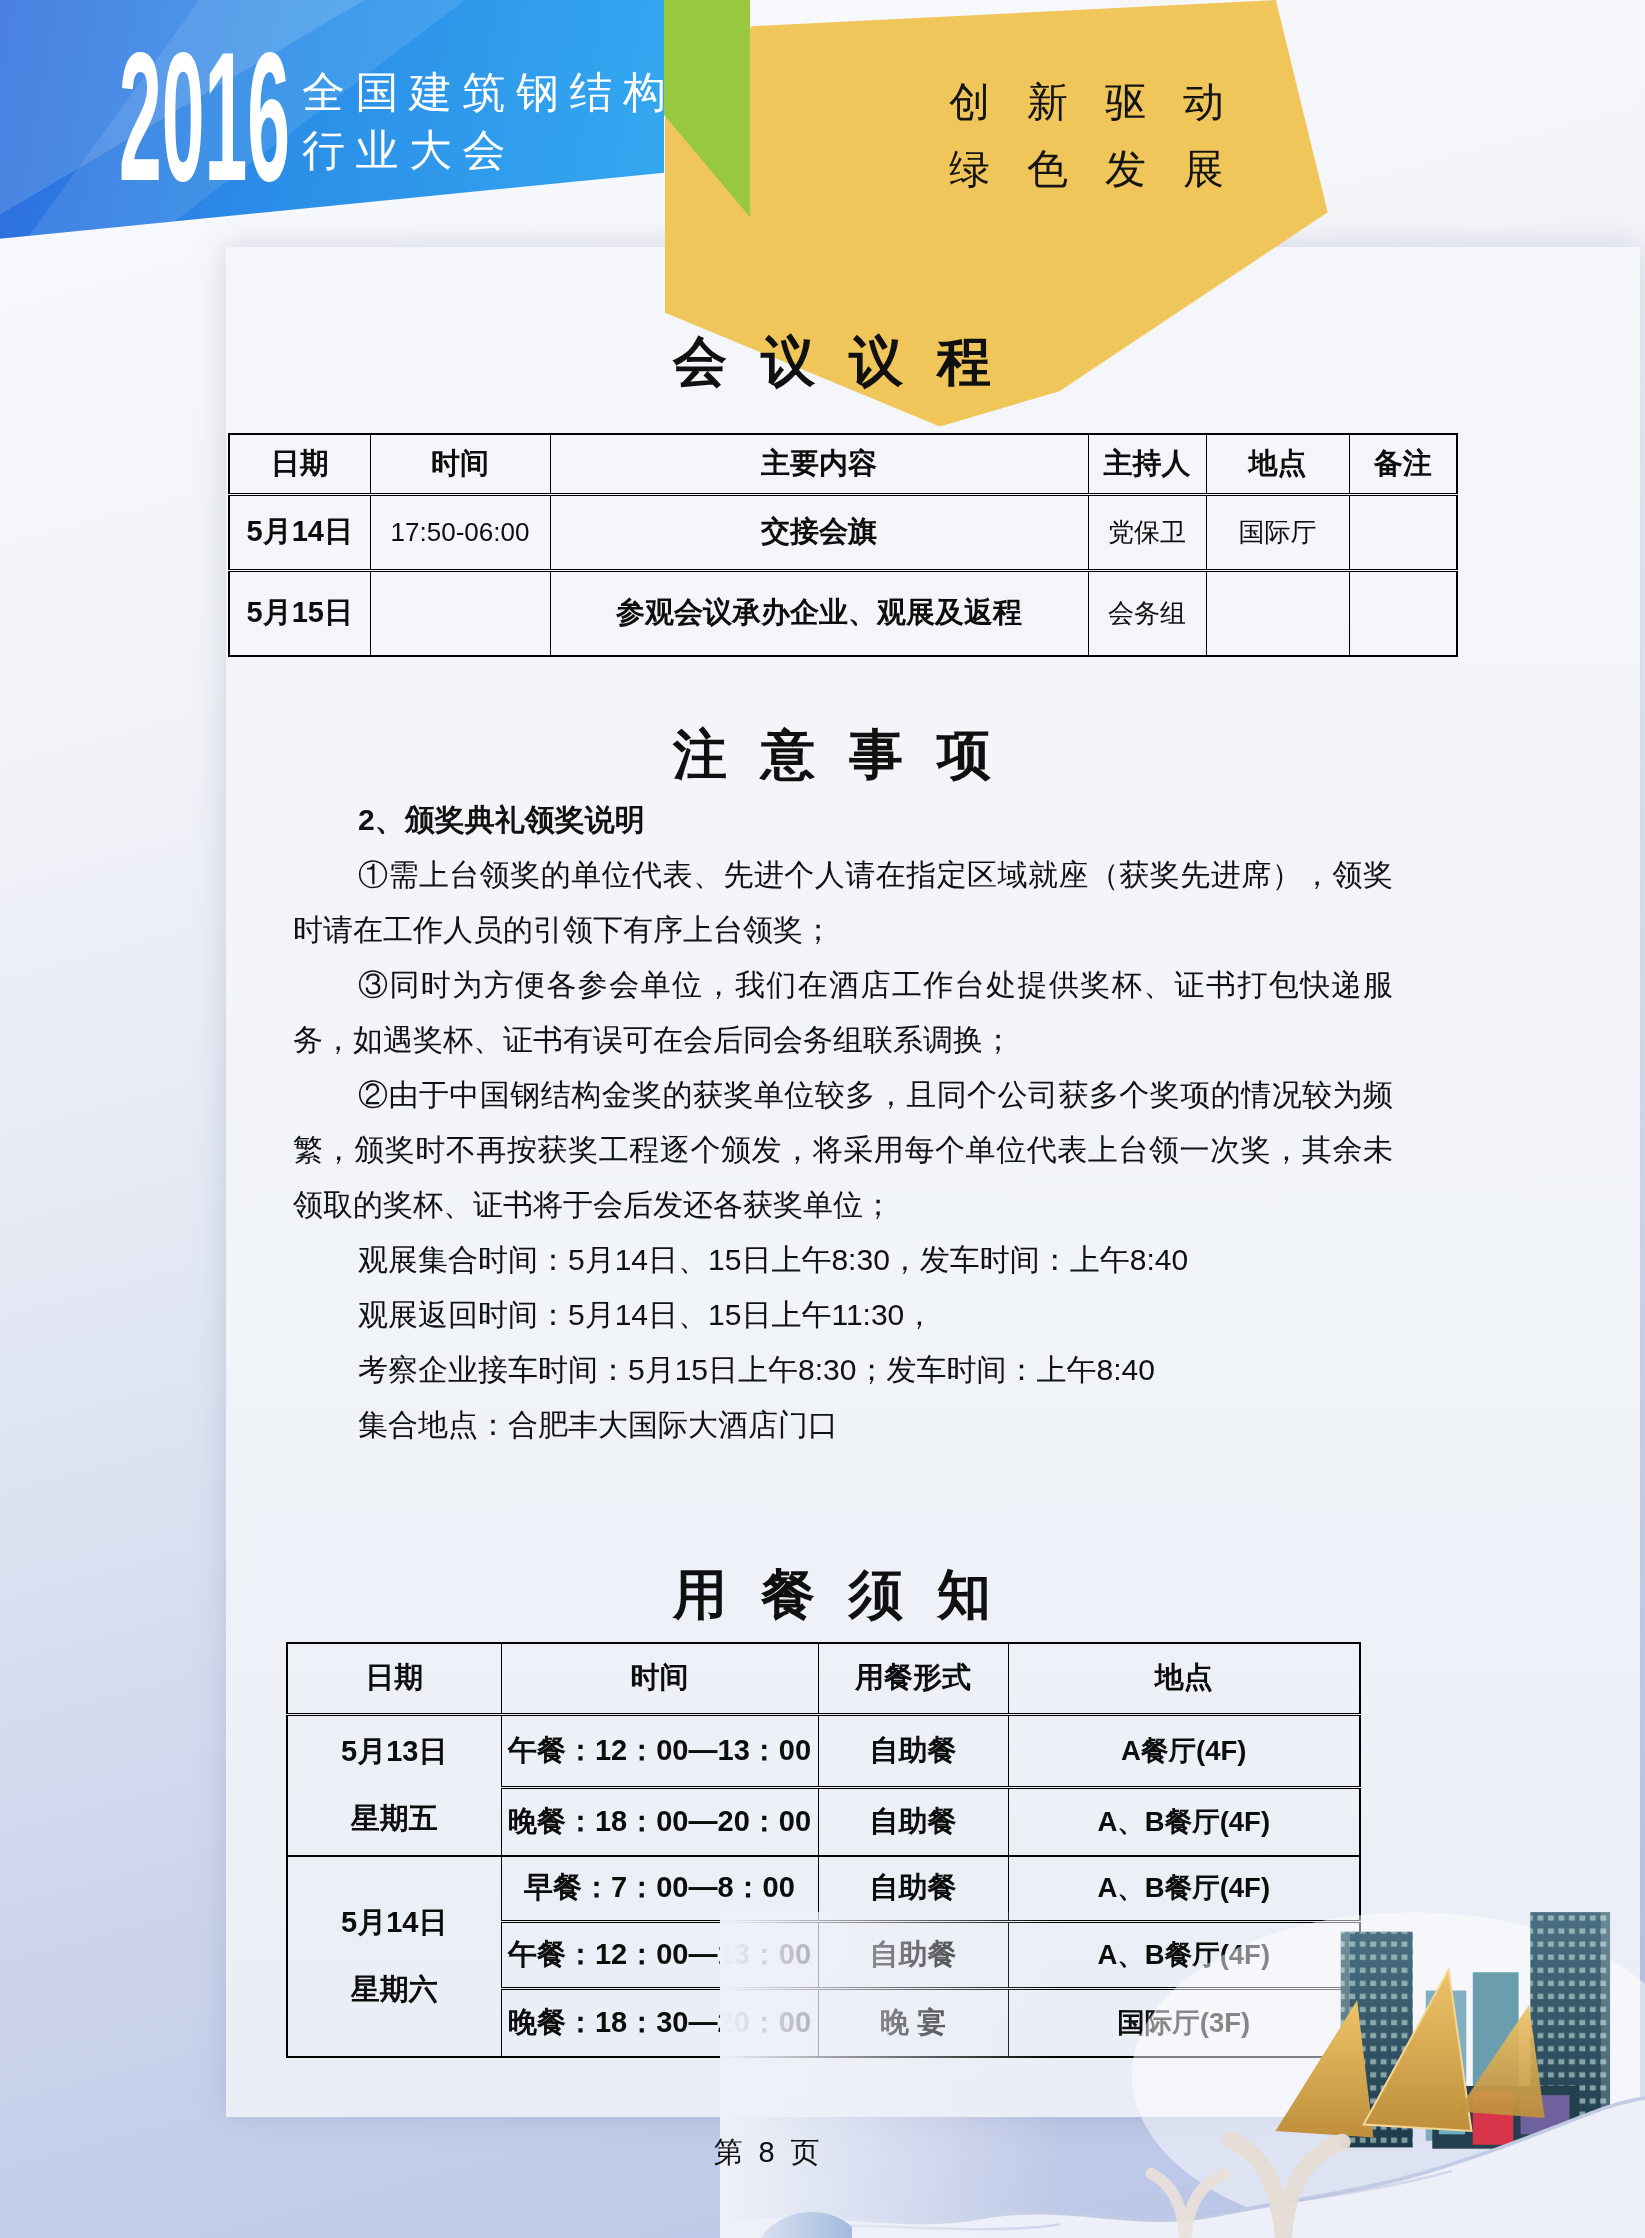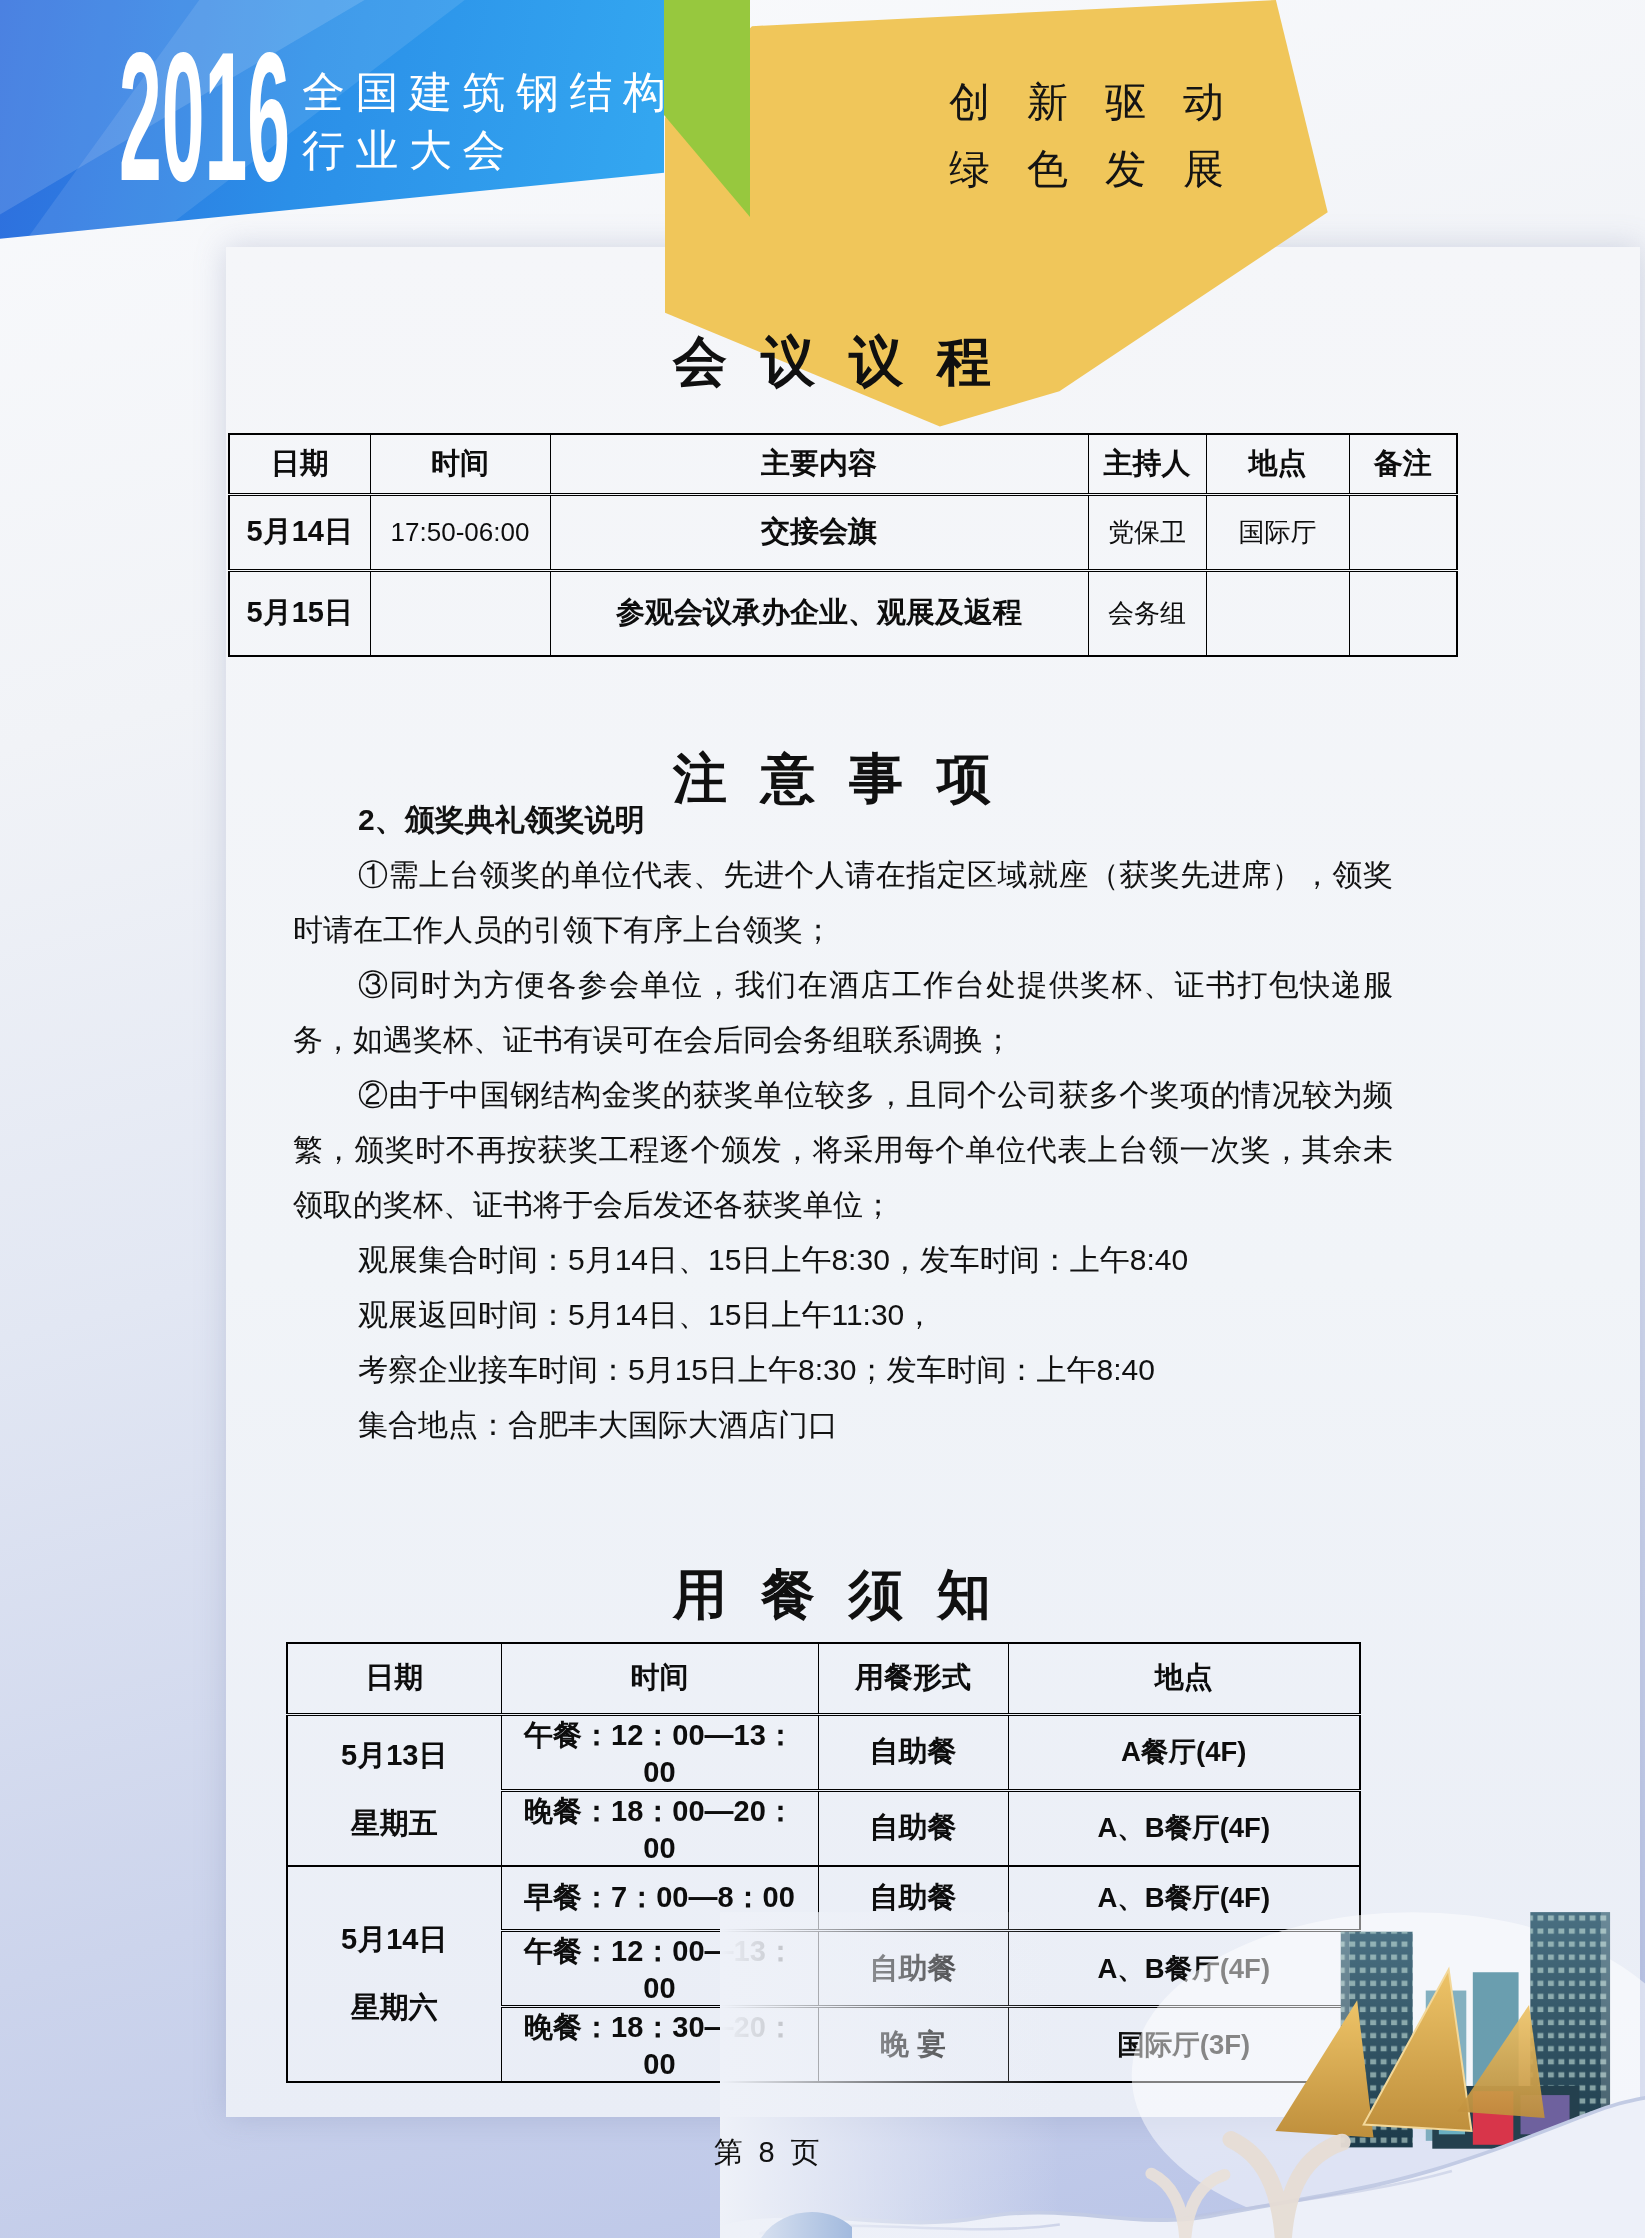--- a/index.html
+++ b/index.html
@@ -51,28 +51,28 @@
   .slogan{
     position:absolute;left:949px;top:69px;color:#141414;
     font-size:41px;font-weight:500;letter-spacing:37px;line-height:67px;white-space:nowrap;
   }
   
   .section-title{
     position:absolute;left:228px;width:1242px;text-align:center;
     font-size:54px;font-weight:700;letter-spacing:34px;color:#101010;white-space:nowrap;
   }
   .title-agenda{top:326px;}
-  .title-notes{top:743px;}
+  .title-notes{top:719px;}
   .title-dining{top:1559px;}
   
   table{border-collapse:collapse;table-layout:fixed;background:transparent;}
   .tbl{position:absolute;border:2.6px solid #000;}
   .tbl th,.tbl td{
     border-left:1.3px solid #000;border-right:1.3px solid #000;
-    text-align:center;vertical-align:middle;padding:0 15px;overflow:hidden;
+    text-align:center;vertical-align:middle;padding:0 5px;overflow:hidden;
   }
   .tbl th{font-size:29px;font-weight:700;border-bottom:3.9px double #000;}
   .agenda-tbl{left:228px;top:433px;width:1228px;}
   .agenda-tbl tr.row2 td{border-top:3.9px double #000;}
   .dining-tbl{left:286px;top:1642px;width:1072px;}
   .dining-tbl tr.meal-sep td{border-top:3.9px double #000;}
   .dining-tbl tr.group-sep td{border-top:2.6px solid #000;}
   .fz-b44{font-size:29px;font-weight:700;}
   .fz-n40{font-size:26px;font-weight:400;}
   .fz-b42{font-size:27.5px;font-weight:700;}

